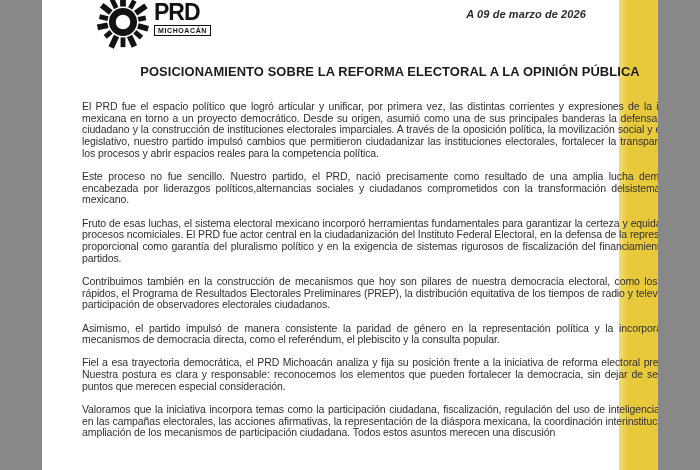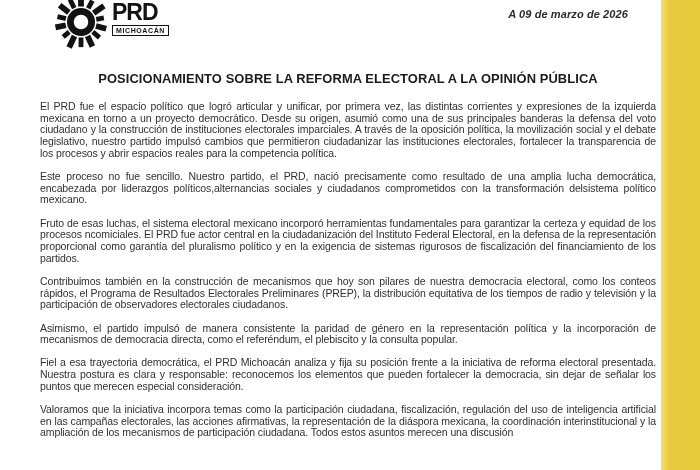--- a/index.html
+++ b/index.html
@@ -1,18 +1,18 @@
 <!DOCTYPE html>
 <html><head>
 <meta charset="utf-8">
 <style>
   html,body{margin:0;padding:0;background:#888;}
   .page{
     position:relative;
-    width:700px;height:470px;
+    width:616px;height:470px;
     background:#ffffff;
     overflow:hidden;
     font-family:"Liberation Sans", sans-serif;
     margin:0 auto;
   }
   
   .yellow-band{
     position:absolute;top:0;right:0;
     width:39px;height:470px;
     background:linear-gradient(90deg,#f2de74 0px,#e9c93c 9px,#e9c93c 100%);
@@ -36,21 +36,21 @@
     align-self:flex-start;
   }
   
   .date{
     position:absolute;top:8px;right:72px;
     font-style:italic;font-weight:600;font-size:11px;color:#2b2b2b;
     letter-spacing:.1px;
   }
   
   .doc-title{
-    position:absolute;top:71px;left:40px;width:616px;
+    position:absolute;top:64px;left:40px;width:616px;
     text-align:center;
     font-weight:800;font-size:12.9px;color:#1b1b1b;
     letter-spacing:.1px;
   }
   
   .body-text{
     position:absolute;top:101px;left:40px;width:616px;
     color:#303030;
   }
   .body-text p{

